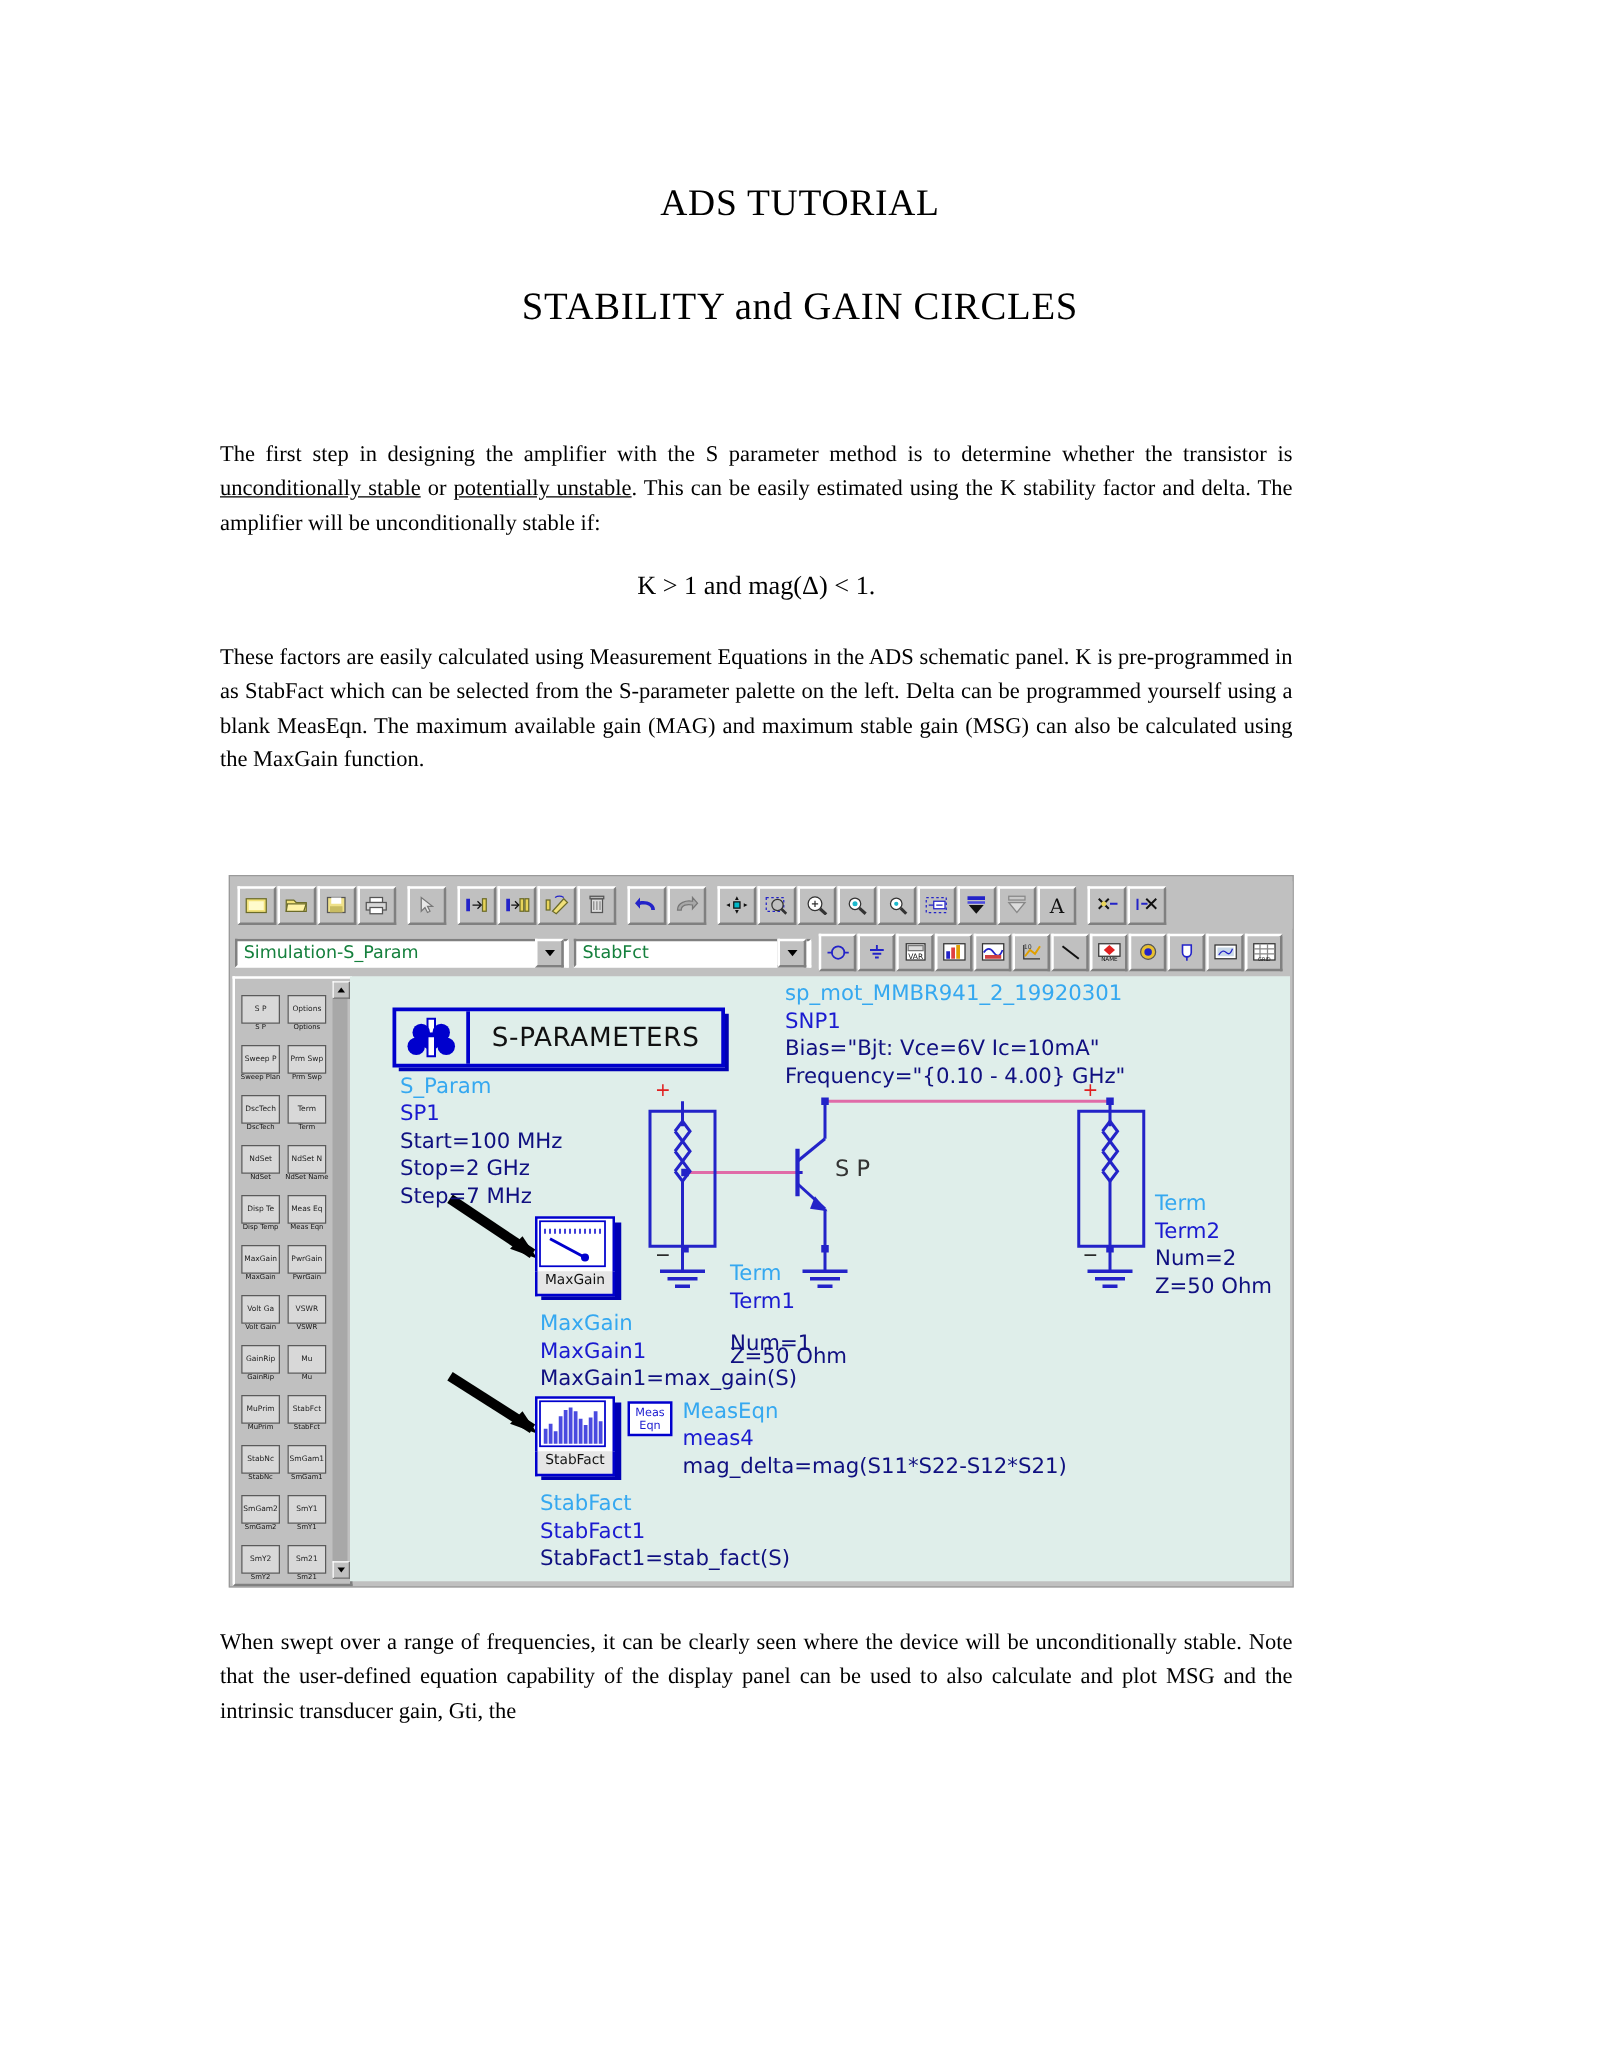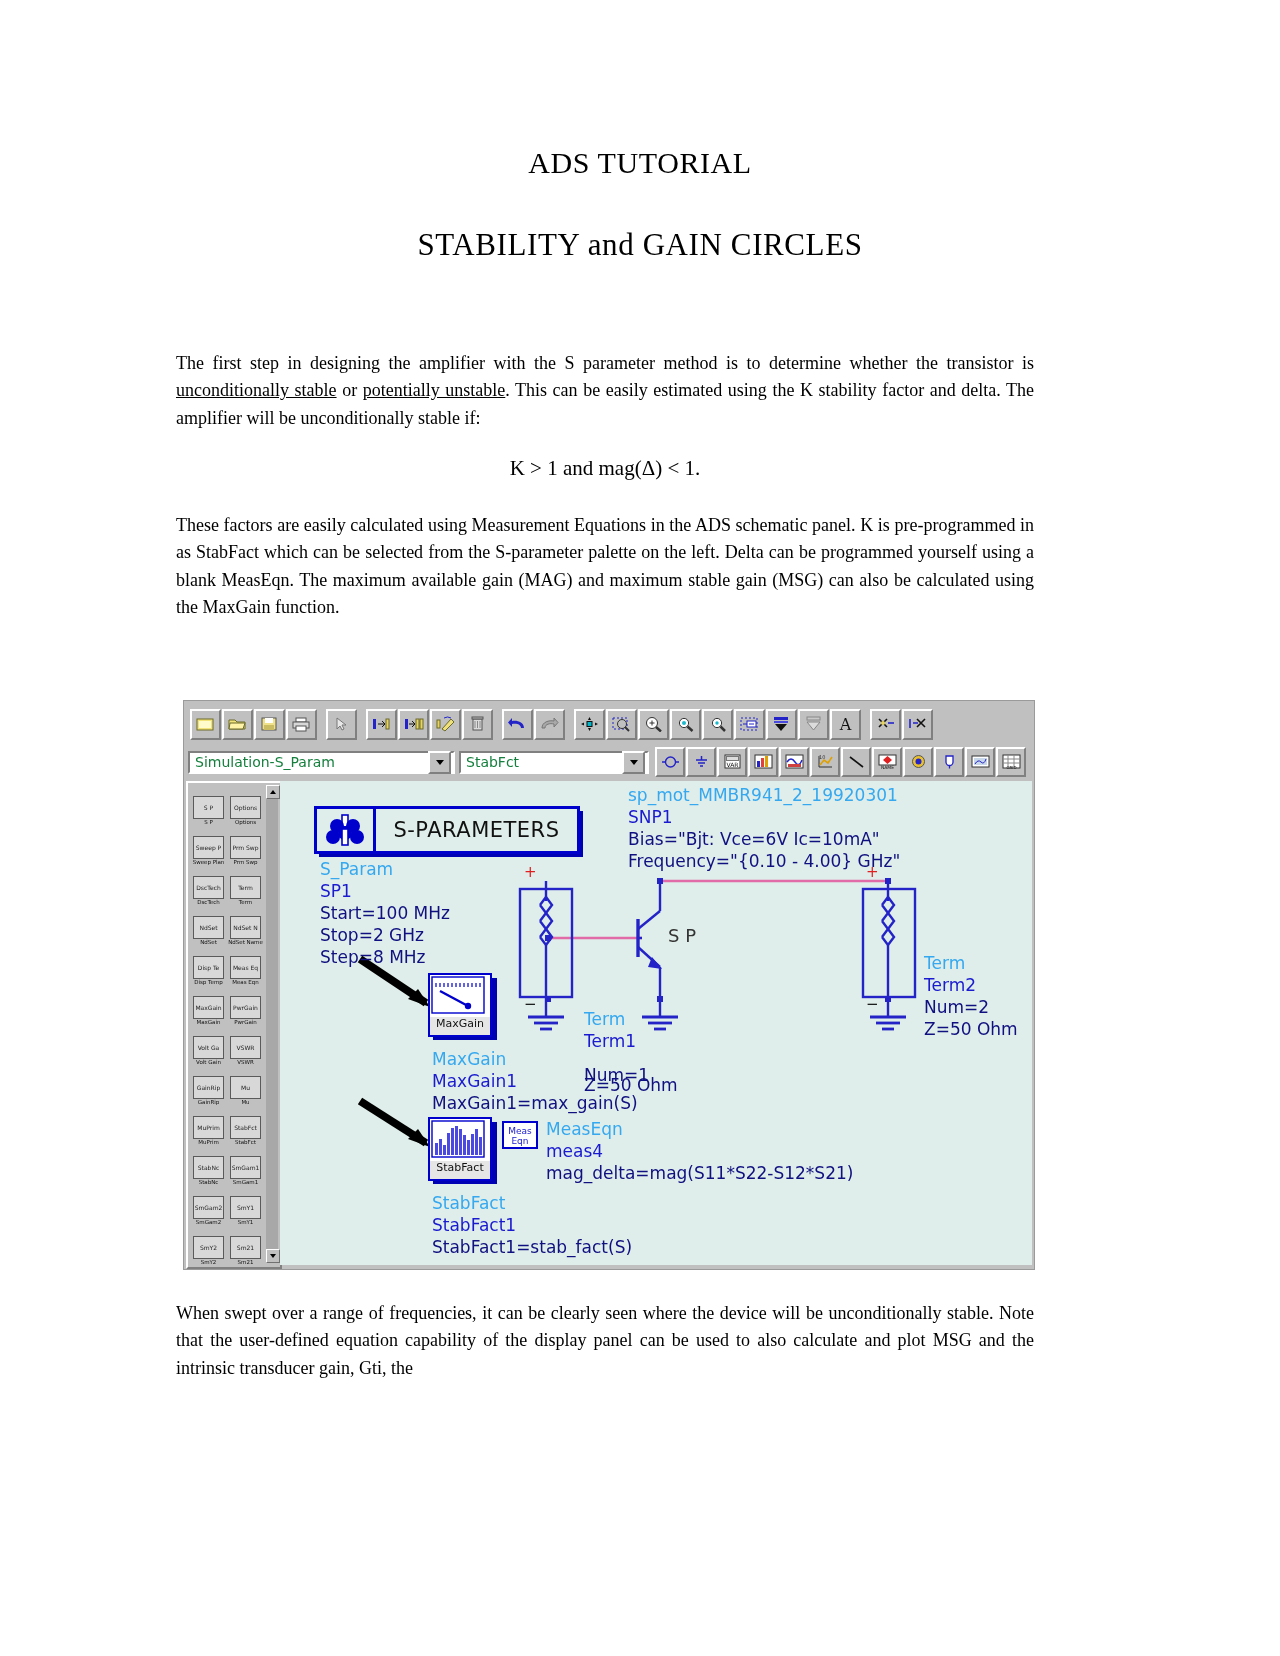--- a/index.html
+++ b/index.html
@@ -617,21 +617,21 @@
             </svg>
           </div>
           <div class="sp-text">S-PARAMETERS</div>
         </div>
       </div>
 
       <div class="lbl cyan" style="left:40px;top:78px;">S_Param</div>
       <div class="lbl" style="left:40px;top:100px;">SP1</div>
       <div class="lbl dark" style="left:40px;top:122px;">Start=100 MHz</div>
       <div class="lbl dark" style="left:40px;top:144px;">Stop=2 GHz</div>
-      <div class="lbl dark" style="left:40px;top:166px;">Step=8 MHz</div>
+      <div class="lbl dark" style="left:40px;top:166px;">Step=7 MHz</div>
 
       <div class="lbl cyan" style="left:348px;top:4px;">sp_mot_MMBR941_2_19920301</div>
       <div class="lbl" style="left:348px;top:26px;">SNP1</div>
       <div class="lbl dark" style="left:348px;top:48px;">Bias="Bjt: Vce=6V Ic=10mA"</div>
       <div class="lbl dark" style="left:348px;top:70px;">Frequency="{0.10 - 4.00} GHz"</div>
 
       <div class="lbl dark" style="left:388px;top:144px;font-size:18px;color:#333;">S P</div>
 
       <div class="instblk" style="left:148px;top:192px;width:68px;height:66px;">
         <div class="shadow" style="width:64px;height:62px;"></div>

